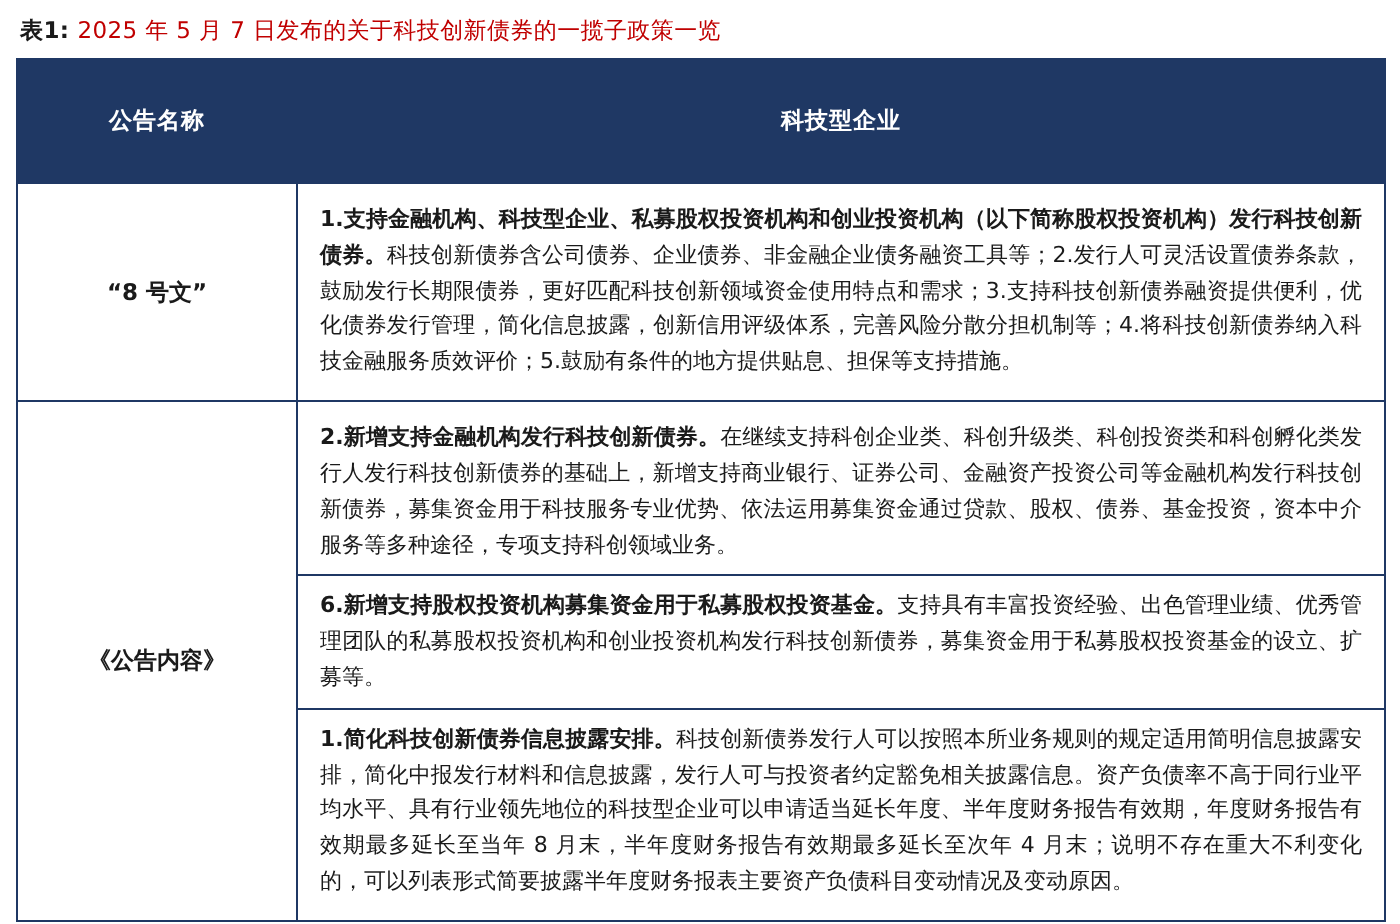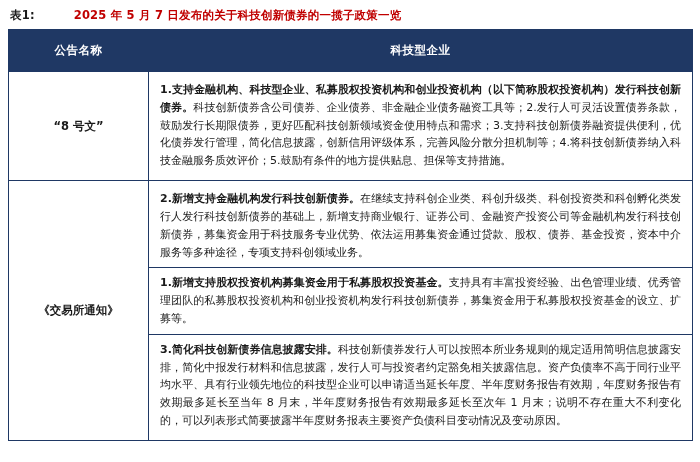--- a/index.html
+++ b/index.html
@@ -30,38 +30,37 @@
     color: #1a1a1a;
     margin: 2px 0 6px 2px;
     letter-spacing: 0.2px;
   }
   .caption .cap-label {
     color: #1a1a1a;
     font-weight: bold;
   }
   .caption .cap-text {
     color: #c00000;
-    font-weight: bold;
-    margin-left: 35px;
+    font-weight: normal;
   }
   table.tbl {
     border-collapse: collapse;
     width: 684px;
     table-layout: fixed;
   }
   table.tbl th, table.tbl td {
     border: 1px solid #1f3864;
     vertical-align: middle;
   }
   thead th {
     background: #1f3864;
     color: #ffffff;
     font-size: 11.5px;
     font-weight: bold;
-    padding: 13px 4px;
+    padding: 23px 4px;
     letter-spacing: 0.5px;
   }
   col.c-name { width: 140px; }
   col.c-content { width: 544px; }
 
   td.name-cell {
     text-align: center;
     font-size: 11.5px;
     font-weight: bold;
     color: #1a1a1a;
@@ -115,31 +114,31 @@
     <tbody>
       <tr>
         <td class="name-cell">“8 号文”</td>
         <td class="content-cell">
           <p class="para">
             <span class="lead">1.支持金融机构、科技型企业、私募股权投资机构和创业投资机构（以下简称股权投资机构）发行科技创新债券。</span><span>科技创新债券含公司债券、企业债券、非金融企业债务融资工具等；2.发行人可灵活设置债券条款，鼓励发行长期限债券，更好匹配科技创新领域资金使用特点和需求；3.支持科技创新债券融资提供便利，优化债券发行管理，简化信息披露，创新信用评级体系，完善风险分散分担机制等；4.将科技创新债券纳入科技金融服务质效评价；5.鼓励有条件的地方提供贴息、担保等支持措施。</span>
           </p>
         </td>
       </tr>
       <tr>
-        <td class="name-cell">《交易所通知》</td>
+        <td class="name-cell">《公告内容》</td>
         <td class="content-cell">
           <p class="para">
             <span class="lead">2.新增支持金融机构发行科技创新债券。</span><span>在继续支持科创企业类、科创升级类、科创投资类和科创孵化类发行人发行科技创新债券的基础上，新增支持商业银行、证券公司、金融资产投资公司等金融机构发行科技创新债券，募集资金用于科技服务专业优势、依法运用募集资金通过贷款、股权、债券、基金投资，资本中介服务等多种途径，专项支持科创领域业务。</span>
           </p>
           <hr class="sep">
           <p class="para">
-            <span class="lead">1.新增支持股权投资机构募集资金用于私募股权投资基金。</span><span>支持具有丰富投资经验、出色管理业绩、优秀管理团队的私募股权投资机构和创业投资机构发行科技创新债券，募集资金用于私募股权投资基金的设立、扩募等。</span>
+            <span class="lead">6.新增支持股权投资机构募集资金用于私募股权投资基金。</span><span>支持具有丰富投资经验、出色管理业绩、优秀管理团队的私募股权投资机构和创业投资机构发行科技创新债券，募集资金用于私募股权投资基金的设立、扩募等。</span>
           </p>
           <hr class="sep">
           <p class="para">
-            <span class="lead">3.简化科技创新债券信息披露安排。</span><span>科技创新债券发行人可以按照本所业务规则的规定适用简明信息披露安排，简化中报发行材料和信息披露，发行人可与投资者约定豁免相关披露信息。资产负债率不高于同行业平均水平、具有行业领先地位的科技型企业可以申请适当延长年度、半年度财务报告有效期，年度财务报告有效期最多延长至当年 8 月末，半年度财务报告有效期最多延长至次年 1 月末；说明不存在重大不利变化的，可以列表形式简要披露半年度财务报表主要资产负债科目变动情况及变动原因。</span>
+            <span class="lead">1.简化科技创新债券信息披露安排。</span><span>科技创新债券发行人可以按照本所业务规则的规定适用简明信息披露安排，简化中报发行材料和信息披露，发行人可与投资者约定豁免相关披露信息。资产负债率不高于同行业平均水平、具有行业领先地位的科技型企业可以申请适当延长年度、半年度财务报告有效期，年度财务报告有效期最多延长至当年 8 月末，半年度财务报告有效期最多延长至次年 4 月末；说明不存在重大不利变化的，可以列表形式简要披露半年度财务报表主要资产负债科目变动情况及变动原因。</span>
           </p>
         </td>
       </tr>
     </tbody>
   </table>
 
 </div>
 
 </body></html>

